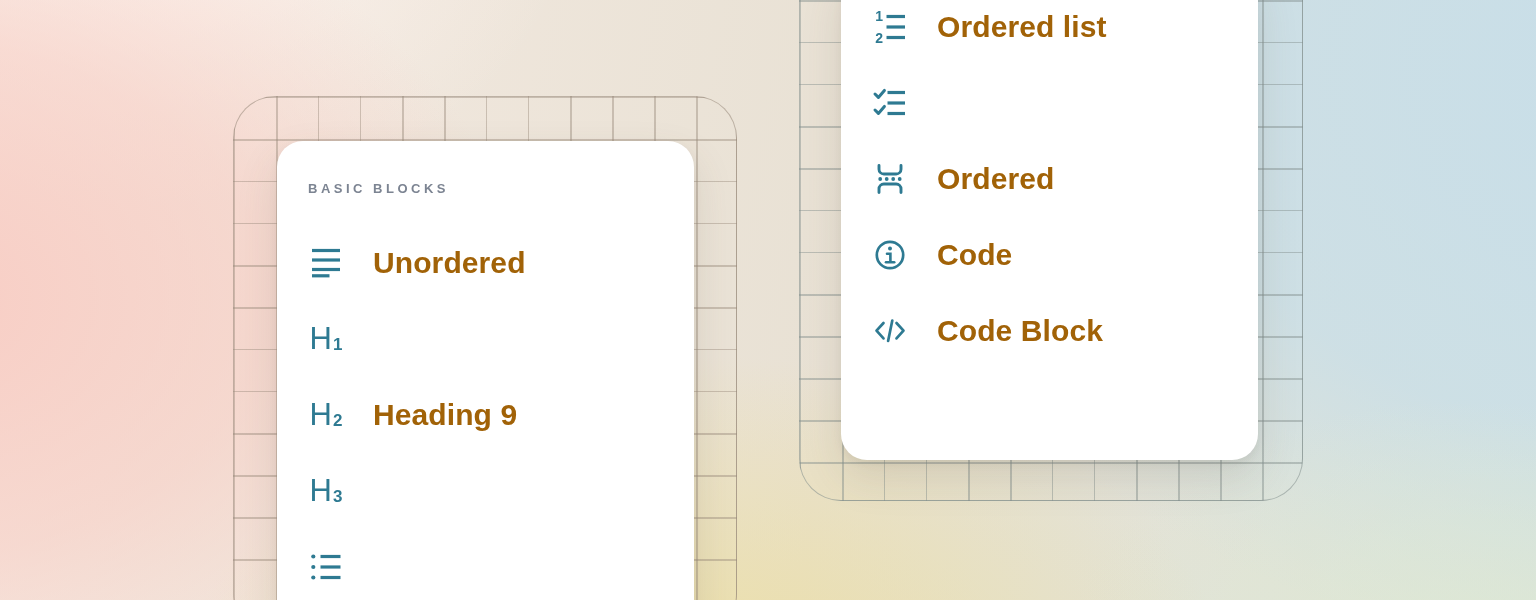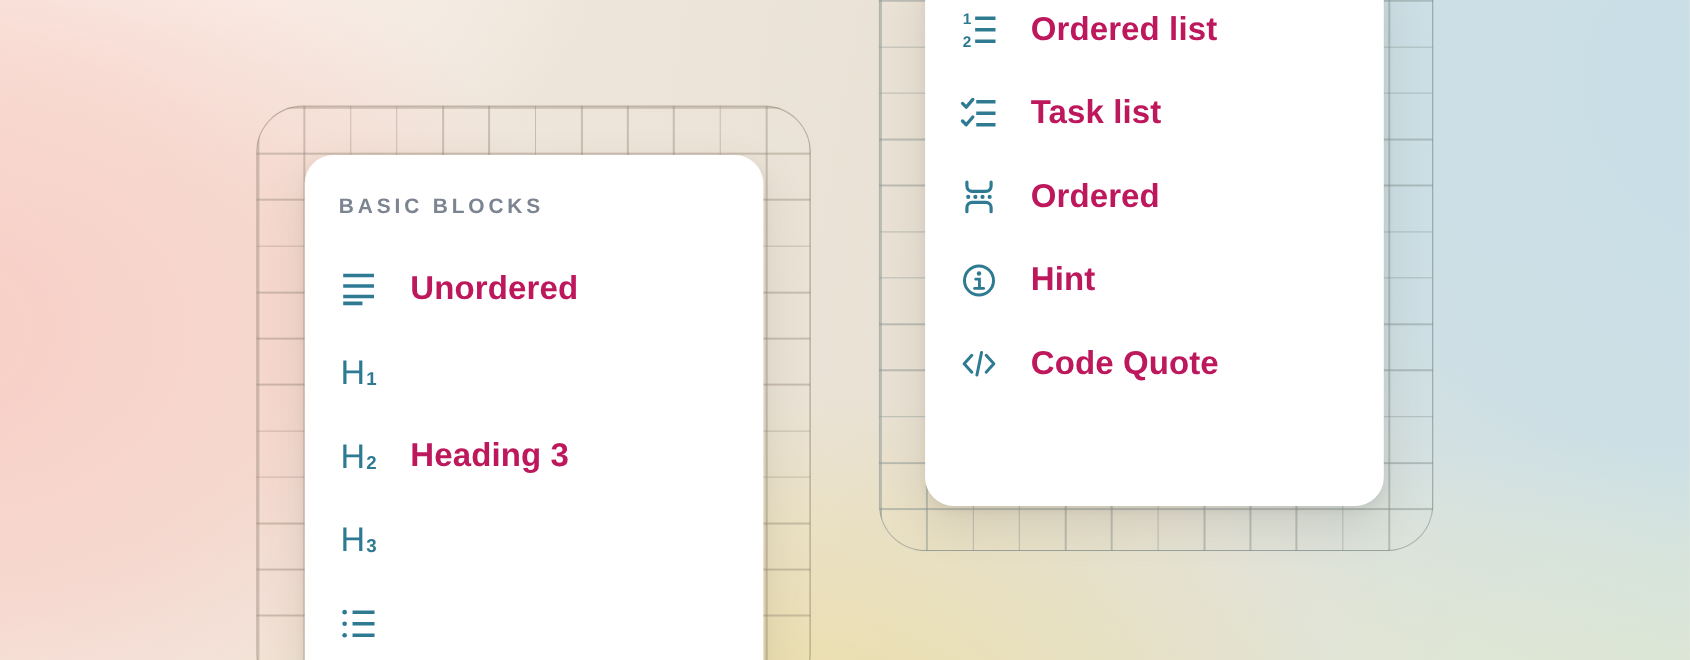--- a/index.html
+++ b/index.html
@@ -46,21 +46,21 @@
     background:#ffffff;
     border-radius:26px;
     box-shadow:0 18px 42px rgba(95,75,60,0.14), 0 4px 10px rgba(0,0,0,0.05);
     box-sizing:border-box;
   }
   .card-left{ left:277px; top:141px; height:500px; padding:36px 0 0 0; }
   .card-right{ left:841px; top:-31px; height:491px; padding:20px 0 15px 0; }
 
   .section-header{
     margin:0 0 24px 31px;
-    font-size:19px;
+    font-size:13px;
     font-weight:700;
     letter-spacing:3.5px;
     line-height:24px;
     color:#7c8492;
   }
 
   .menu-item{
     height:76px;
     display:flex;
     align-items:center;
@@ -70,21 +70,21 @@
   .icon{
     width:36px;height:36px;
     flex:0 0 36px;
     margin-right:29px;
     display:flex;align-items:center;justify-content:center;
   }
   .icon svg{width:36px;height:36px;display:block;}
   .item-label{
     font-size:30px;
     font-weight:600;
-    color:#be185d;
+    color:#a16207;
     letter-spacing:0.1px;
     white-space:nowrap;
   }
 
   
   .h-icon{color:#2e7a92;}
   .h-main{
     font-size:31px;
     font-weight:500;
     line-height:36px;
@@ -131,21 +131,21 @@
           <span class="h-main">H</span>
           <span class="h-sub">1</span>
         </span>
     </div>
 
     <div class="menu-item">
       <span class="icon h-icon">
           <span class="h-main">H</span>
           <span class="h-sub">2</span>
         </span>
-      <span class="item-label">Heading 3</span>
+      <span class="item-label">Heading 9</span>
     </div>
 
     <div class="menu-item">
       <span class="icon h-icon">
           <span class="h-main">H</span>
           <span class="h-sub">3</span>
         </span>
     </div>
 
     <div class="menu-item">
@@ -190,21 +190,20 @@
             <path d="M3 9 l3.4 3.4 6 -7"></path>
               <path d="M3 25 l3.4 3.4 6 -7"></path>
           </g>
           <g stroke="#2e7a92" stroke-width="3.2">
             <path d="M15.5 7.5 H33"></path>
               <path d="M15.5 18 H33"></path>
               <path d="M15.5 28.5 H33"></path>
           </g>
         </svg>
       </span>
-      <span class="item-label">Task list</span>
     </div>
 
     <div class="menu-item">
       <span class="icon">
         <svg viewBox="0 0 36 36" fill="none">
           <g stroke="#2e7a92" stroke-width="2.9" stroke-linecap="round">
             <path d="M7 4.5 v3.7 a4.8 4.8 0 0 0 4.8 4.8 h12.4 a4.8 4.8 0 0 0 4.8 -4.8 V4.5"></path>
             <path d="M7 31.5 v-3.7 a4.8 4.8 0 0 1 4.8 -4.8 h12.4 a4.8 4.8 0 0 1 4.8 4.8 V31.5"></path>
           </g>
           <g fill="#2e7a92">
@@ -222,31 +221,31 @@
       <span class="icon">
         <svg viewBox="0 0 36 36" fill="none">
           <circle cx="18" cy="18" r="13.2" stroke="#2e7a92" stroke-width="2.7"></circle>
           <circle cx="18" cy="11.6" r="2" fill="#2e7a92"></circle>
           <g stroke="#2e7a92" stroke-width="2.6" stroke-linecap="round">
             <path d="M15 16.8 h3.4 V24.8"></path>
               <path d="M14 25.2 h8.2"></path>
           </g>
         </svg>
       </span>
-      <span class="item-label">Hint</span>
+      <span class="item-label">Code</span>
     </div>
 
 
     <div class="menu-item">
       <span class="icon">
         <svg viewBox="0 0 36 36" fill="none">
           <g stroke="#2e7a92" stroke-width="2.7" stroke-linecap="round" stroke-linejoin="round">
             <path d="M11.5 10 L4.5 17.7 L11.5 25.4"></path>
             <path d="M24.5 10 L31.5 17.7 L24.5 25.4"></path>
             <path d="M20.3 7.5 L16.1 27.9"></path>
           </g>
         </svg>
       </span>
-      <span class="item-label">Code Quote</span>
+      <span class="item-label">Code Block</span>
     </div>
   </div>
 
 </div>
 
 </body></html>

